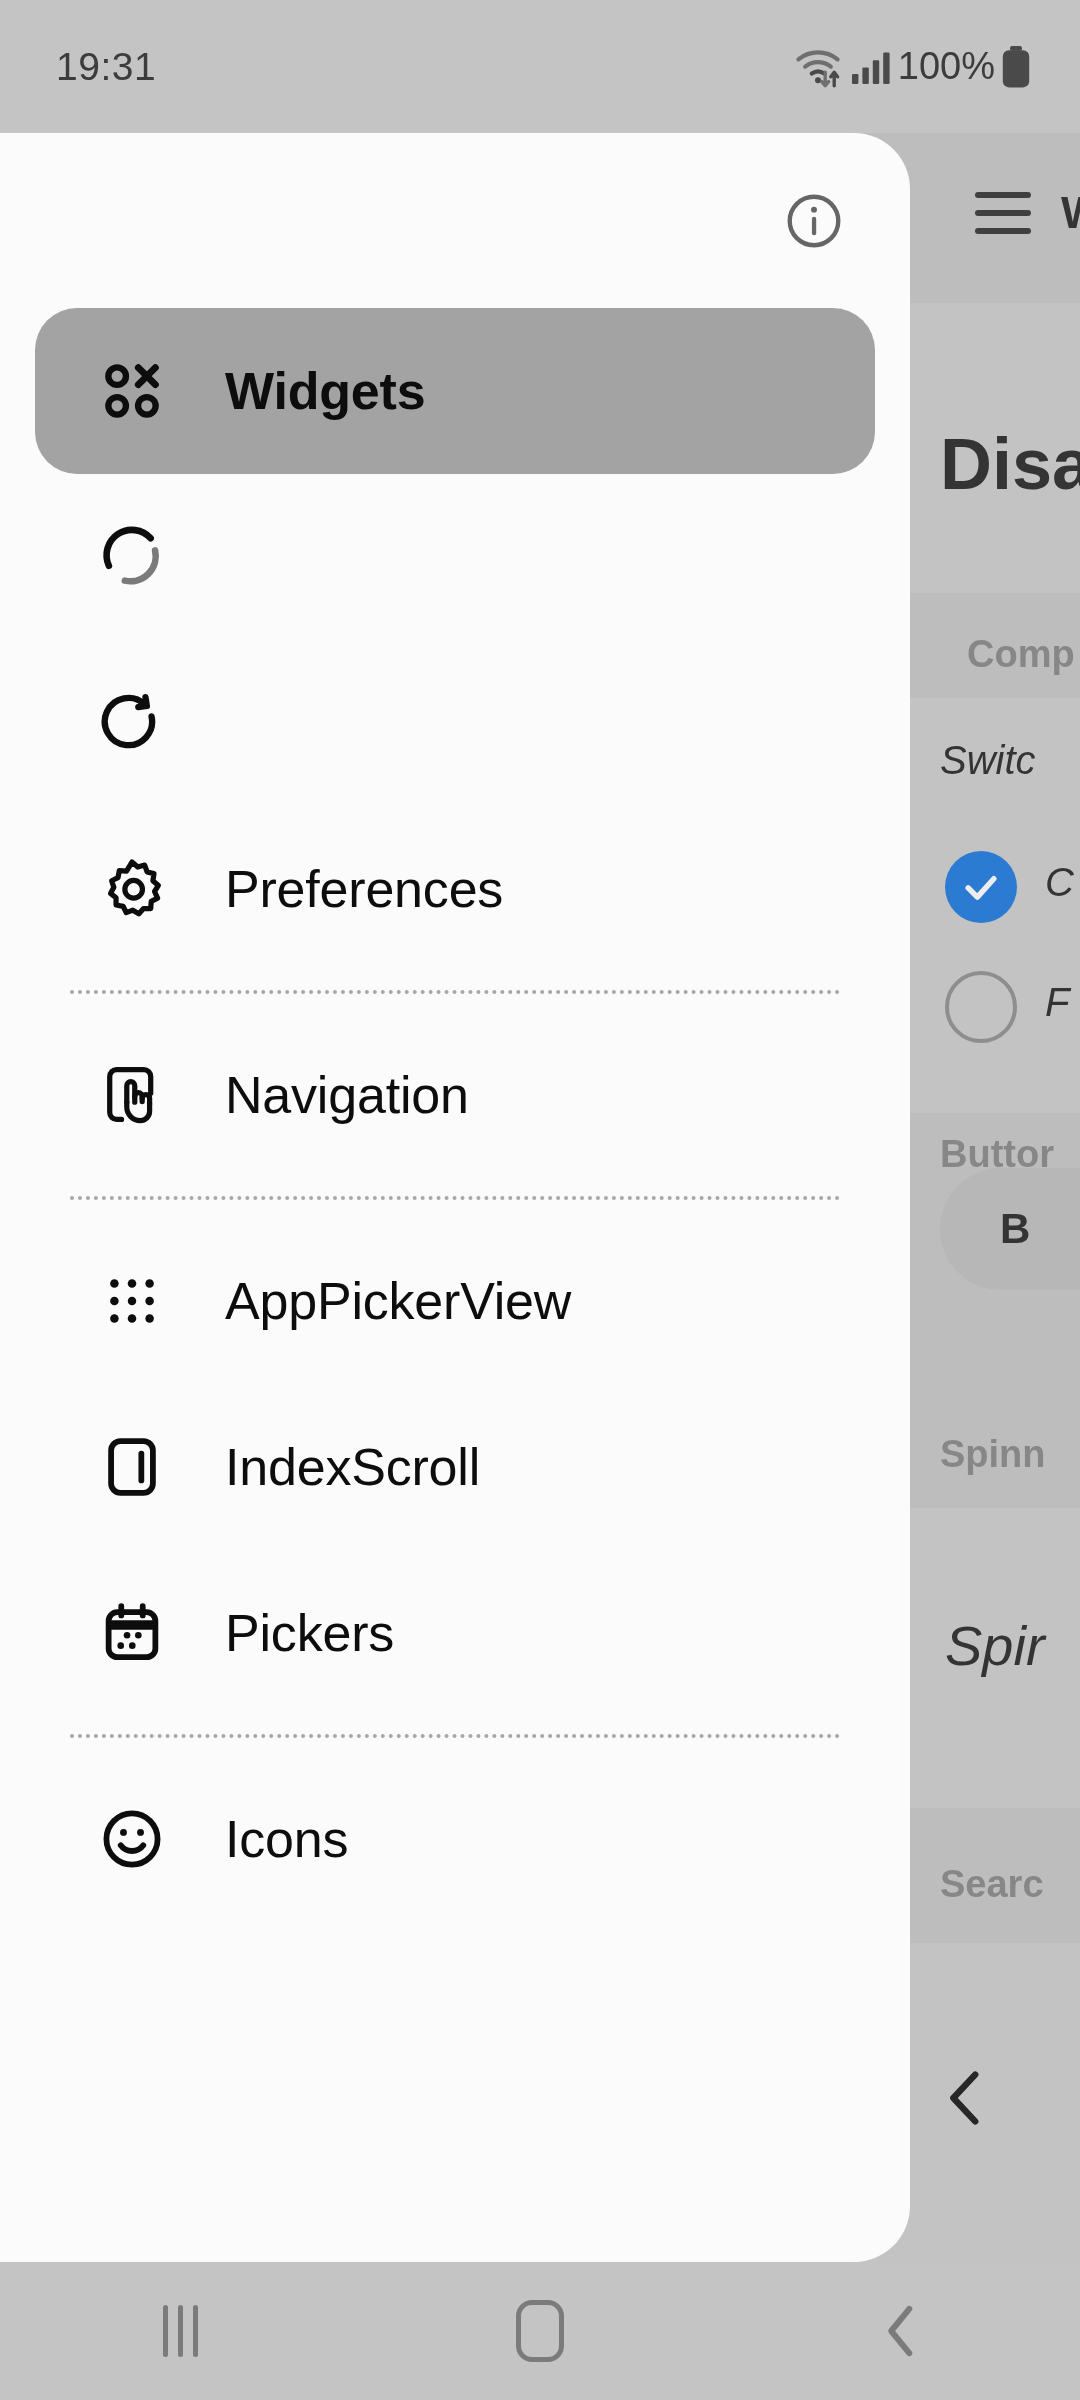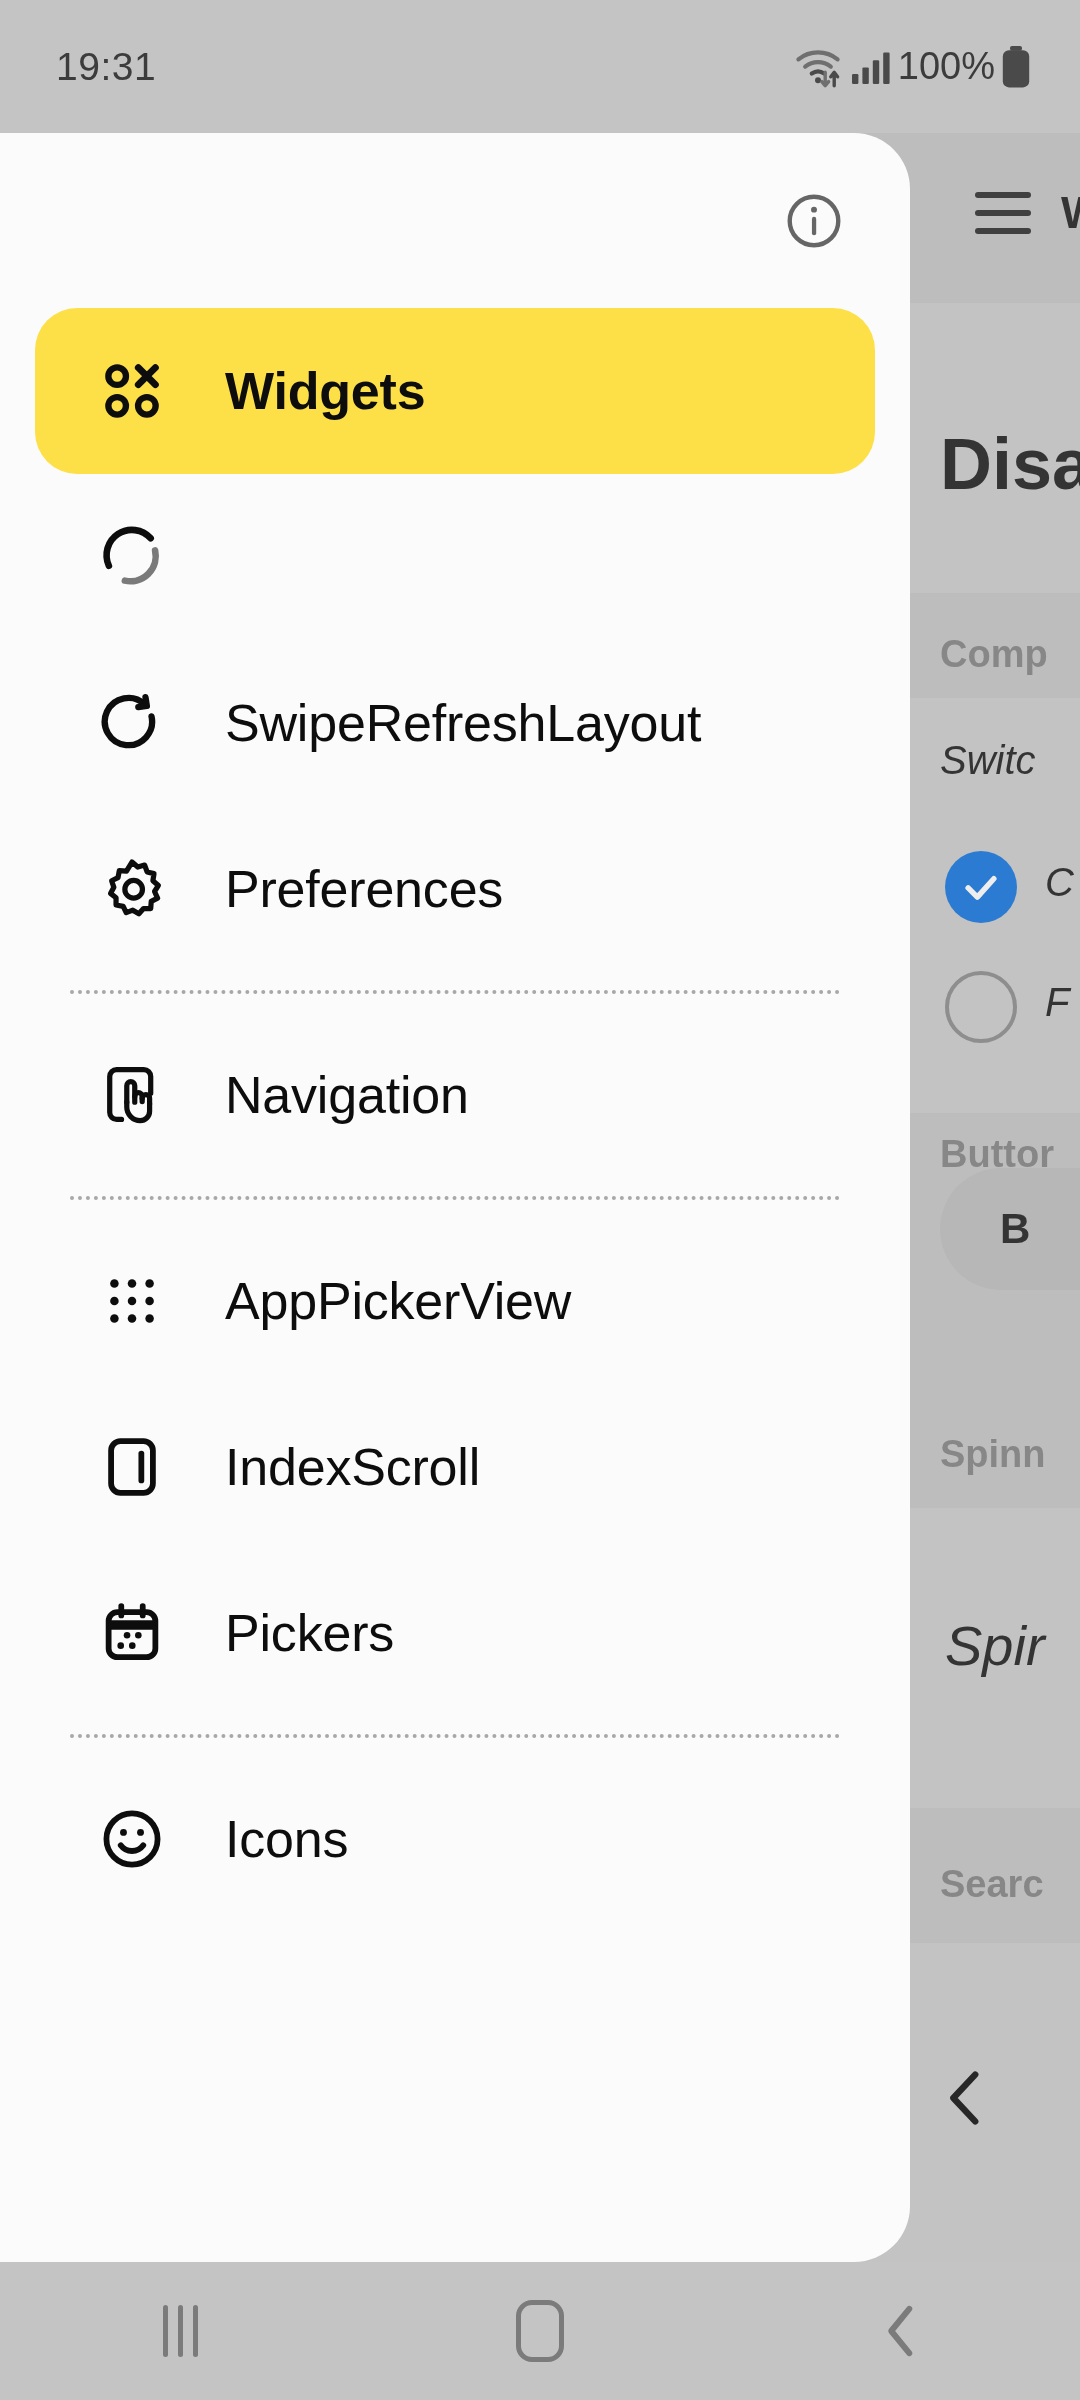--- a/index.html
+++ b/index.html
@@ -154,21 +154,21 @@
 
   .drawer-row {
     position:relative;
     display:flex; align-items:center;
     height:166px;
     margin:0 35px;
     padding-left:60px;
     border-radius:42px;
     cursor:pointer;
   }
-  .drawer-row.selected { background:#fde047; }
+  .drawer-row.selected { background:#a3a3a3; }
 
   .row-icon {
     width:74px; flex:0 0 74px;
     display:flex; align-items:center; justify-content:center;
     margin-right:56px;
   }
   .row-label {
     font-size:52px;
     color:#0d0d0d;
     letter-spacing:-0.2px;
@@ -220,21 +220,21 @@
         <span></span>
           <span></span>
           <span></span>
       </div>
       <div id="bg-toolbar-title">W</div>
     </div>
 
     <div class="bg-card" style="top:170px; height:290px;"></div>
     <div class="bg-heading" style="left:940px; top:290px;">Disa</div>
 
-    <div class="bg-section-label" style="left:940px; top:500px;">Comp</div>
+    <div class="bg-section-label" style="left:967px; top:500px;">Comp</div>
     <div class="bg-card" style="top:565px; height:415px;"></div>
     <div class="bg-item-text" style="left:940px; top:605px;">Switc</div>
     <div class="bg-check" style="left:945px; top:718px;">
       <svg width="44" height="44" viewBox="0 0 24 24">
         <path d="M5 12.5 L10 17.5 L19 7.5" fill="none" stroke="#ffffff" stroke-width="3" stroke-linecap="round" stroke-linejoin="round"></path>
       </svg>
     </div>
     <div class="bg-item-text" style="left:1045px; top:727px;">C</div>
     <div class="bg-radio" style="left:945px; top:838px;"></div>
     <div class="bg-item-text" style="left:1045px; top:847px;">F</div>
@@ -323,21 +323,20 @@
       </div>
 
 
       <div class="drawer-row">
         <div class="row-icon">
           <svg width="66" height="66" viewBox="0 0 24 24">
             <path d="M16.6 5.2 A8.6 8.6 0 1 0 19.1 9.6" fill="none" stroke="#0d0d0d" stroke-width="2.3" stroke-linecap="round"></path>
             <path d="M16.9 2.6 L17.4 5.8 L14.3 6.2" fill="none" stroke="#0d0d0d" stroke-width="2.3" stroke-linecap="round" stroke-linejoin="round"></path>
           </svg>
         </div>
-        <div class="row-label">SwipeRefreshLayout</div>
       </div>
 
       <div class="drawer-row">
         <div class="row-icon">
           <svg width="66" height="66" viewBox="0 0 24 24">
             <path d="M12 2.2 L14.1 4 L16.6 3.3 L17.5 5.8 L20 6.4 L19.6 9 L21.6 10.7 L20.2 12.9
                      L21.3 15.3 L19 16.5 L18.8 19.1 L16.2 19.1 L14.5 21 L12.3 19.7 L9.9 20.6
                      L8.8 18.3 L6.2 17.8 L6.2 15.2 L4.2 13.6 L5.4 11.4 L4.6 9 L6.9 7.9 L7.4 5.3
                      L10 5.5 Z" fill="none" stroke="#0d0d0d" stroke-width="1.9" stroke-linejoin="round"></path>
             <circle cx="12.6" cy="12.1" r="3.2" fill="none" stroke="#0d0d0d" stroke-width="1.9"></circle>

